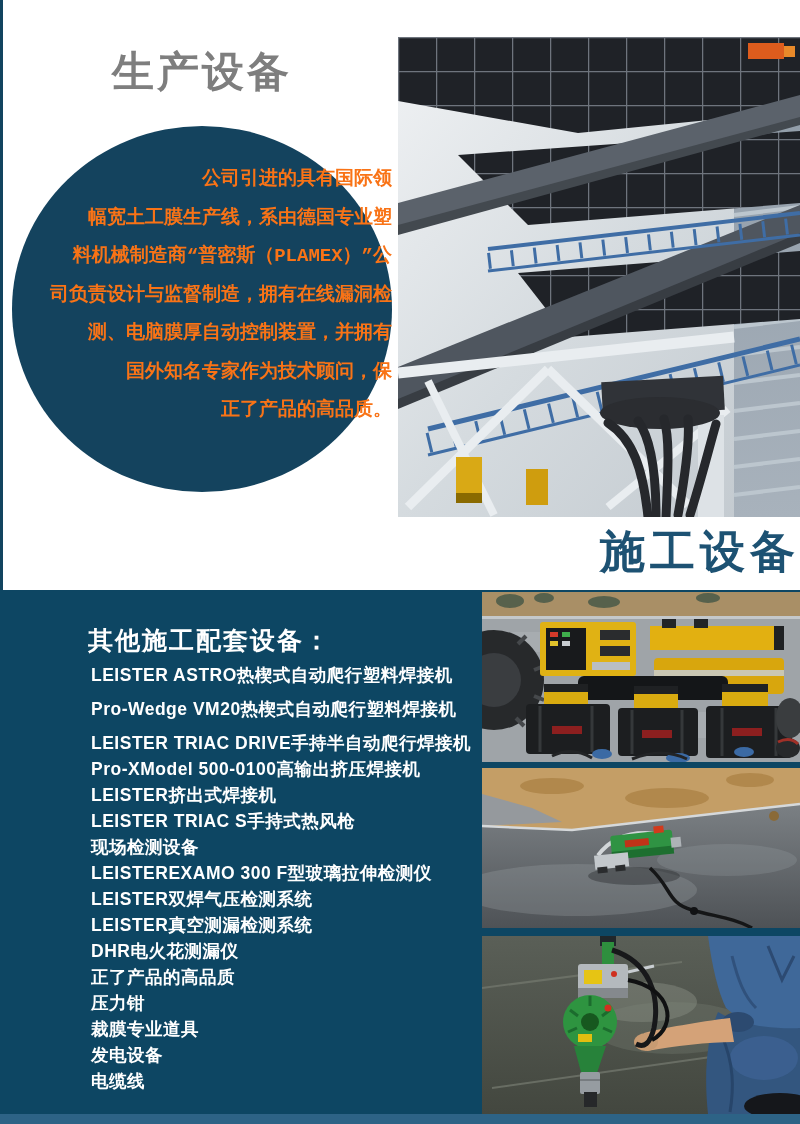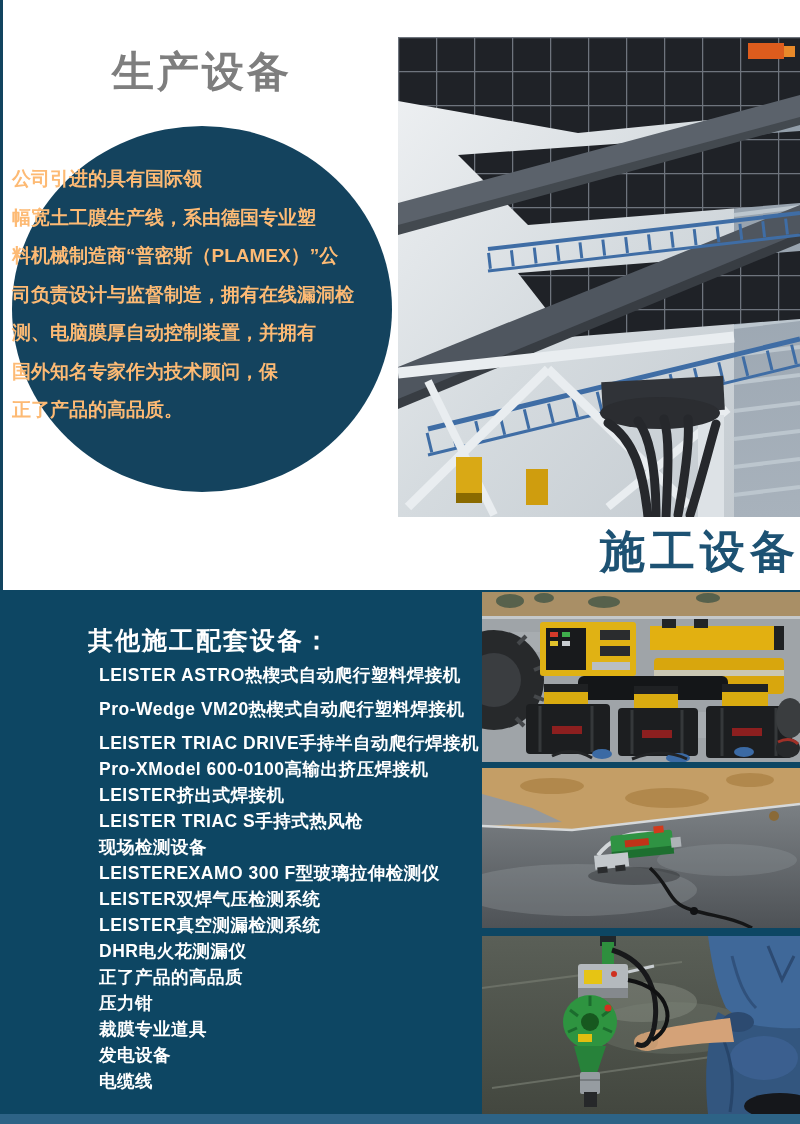--- a/index.html
+++ b/index.html
@@ -9,40 +9,40 @@
   }
   .left-edge{position:absolute;left:0;top:0;width:3px;height:590px;background:#12445f;}
 
   
   .prod-title{
     position:absolute;left:0;top:44px;width:404px;text-align:center;
     font-size:42px;font-weight:bold;color:#7e7e7e;letter-spacing:3px;
   }
   .circle{
     position:absolute;left:12px;top:126px;width:380px;height:366px;border-radius:50%;
-    background:#14435e;color:#fdba74;text-align:left;box-sizing:border-box;padding-top:34px;
+    background:#14435e;color:#f97316;text-align:right;box-sizing:border-box;padding-top:34px;font-family:Liberation Mono, monospace;
   }
   .circle .line{font-size:19px;font-weight:bold;line-height:38.5px;white-space:nowrap;}
   .photo{position:absolute;overflow:hidden;}
   .photo svg{display:block;}
   .factory-photo{left:398px;top:37px;width:402px;height:480px;}
 
   
   .cons-title{
     position:absolute;left:0;top:522px;width:800px;text-align:right;
     font-size:45px;font-weight:bold;color:#1d5273;letter-spacing:5px;
   }
 
   
   .panel{position:absolute;left:0;top:590px;width:800px;height:534px;background:#0d4663;}
   .list-heading{
     position:absolute;left:88px;top:624px;color:#ffffff;
     font-size:25px;font-weight:bold;letter-spacing:2px;white-space:nowrap;
   }
-  .equip-list{position:absolute;left:91px;top:662px;color:#ffffff;margin-left:8px;}
+  .equip-list{position:absolute;left:91px;top:662px;color:#ffffff;}
   .equip-list .item{
     font-size:17.5px;font-weight:bold;line-height:26px;white-space:nowrap;letter-spacing:0.5px;
   }
   .equip-list .item.sp{margin-top:8px;}
 
   .photo1{left:482px;top:592px;width:318px;height:170px;}
   .photo2{left:482px;top:768px;width:318px;height:160px;}
   .photo3{left:482px;top:936px;width:318px;height:178px;}
 
   .footer-strip{position:absolute;left:0;top:1114px;width:800px;height:10px;background:#2d6386;}
@@ -161,21 +161,21 @@
   <div class="cons-title">施工设备</div>
 
   <div class="panel"></div>
 
   <div class="list-heading">其他施工配套设备：</div>
 
   <div class="equip-list">
     <div class="item">LEISTER ASTRO热楔式自动爬行塑料焊接机</div>
     <div class="item sp">Pro-Wedge VM20热楔式自动爬行塑料焊接机</div>
     <div class="item sp">LEISTER TRIAC DRIVE手持半自动爬行焊接机</div>
-    <div class="item">Pro-XModel 600-0100高输出挤压焊接机</div>
+    <div class="item">Pro-XModel 500-0100高输出挤压焊接机</div>
     <div class="item">LEISTER挤出式焊接机</div>
     <div class="item">LEISTER TRIAC S手持式热风枪</div>
     <div class="item">现场检测设备</div>
     <div class="item">LEISTEREXAMO 300 F型玻璃拉伸检测仪</div>
     <div class="item">LEISTER双焊气压检测系统</div>
     <div class="item">LEISTER真空测漏检测系统</div>
     <div class="item">DHR电火花测漏仪</div>
     <div class="item">正了产品的高品质</div>
     <div class="item">压力钳</div>
     <div class="item">裁膜专业道具</div>

